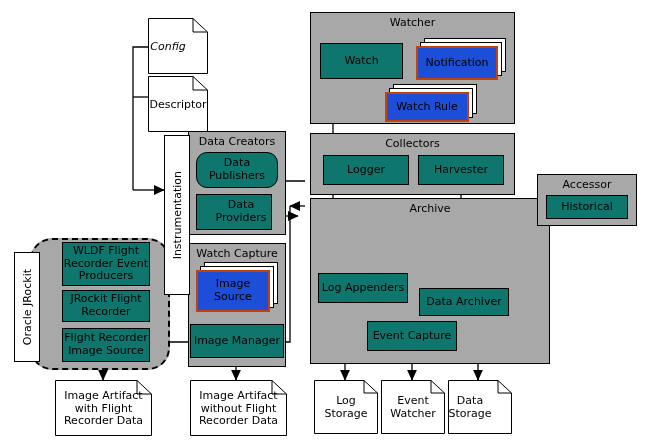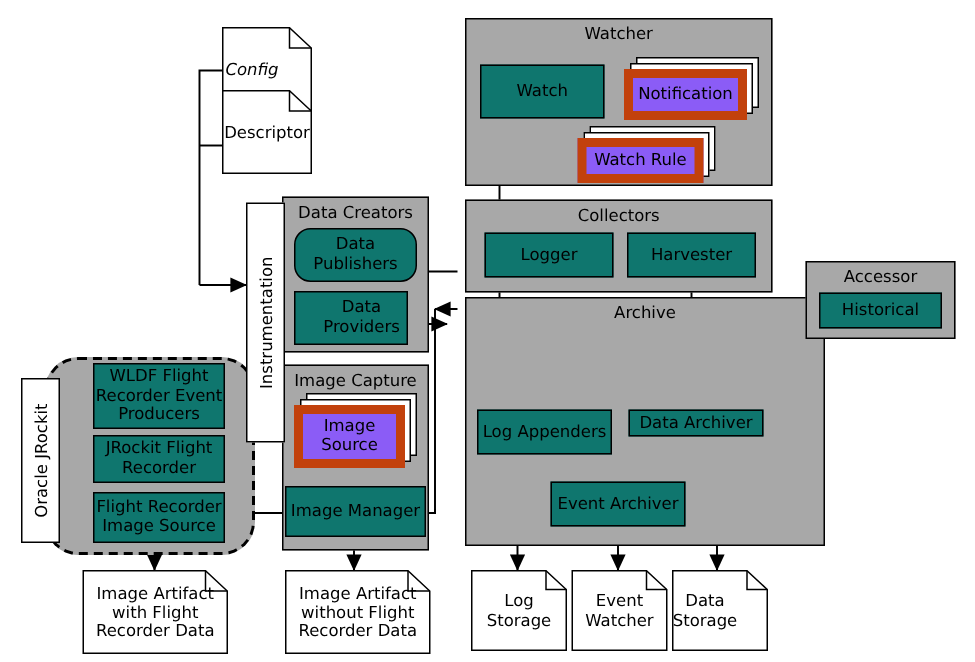--- a/index.html
+++ b/index.html
@@ -8,21 +8,21 @@
   #canvas{position:absolute;left:0;top:0;width:650px;height:441px;}
   .grp{position:absolute;box-sizing:border-box;background:#a8a8a8;border:1px solid #000;}
   .grp-title{position:absolute;left:0;right:0;top:3px;text-align:center;font-size:11px;color:#000;}
   .wbox{position:absolute;box-sizing:border-box;background:#0f766e;border:1px solid #000;
         display:flex;align-items:center;justify-content:center;text-align:center;
         font-size:11px;line-height:1.15;color:#000;z-index:3;}
   .stack{position:absolute;box-sizing:border-box;z-index:3;}
   .stack .sh{position:absolute;box-sizing:border-box;background:#fff;border:1px solid #000;}
   .stack .sh1{left:8px;top:0;right:0;bottom:8px;}
   .stack .sh2{left:4px;top:4px;right:4px;bottom:4px;}
-  .stack .fr{position:absolute;left:0;top:8px;right:8px;bottom:0;background:#8b5cf6;border:6px solid #c2410c;
+  .stack .fr{position:absolute;left:0;top:8px;right:8px;bottom:0;background:#1d4ed8;border:2px solid #c2410c;
              display:flex;align-items:center;justify-content:center;text-align:center;
              font-size:11px;line-height:1.15;color:#000;}
   .vert{position:absolute;box-sizing:border-box;background:#fff;border:1px solid #000;z-index:5;
         display:flex;align-items:center;justify-content:center;}
   .vert span{writing-mode:vertical-rl;transform:rotate(180deg);font-size:11px;white-space:nowrap;color:#000;}
   .dashgrp{position:absolute;box-sizing:border-box;background:#a8a8a8;
            border:2px dashed #000;border-radius:22px;z-index:1;}
   .doc{position:absolute;z-index:3;}
   .doc .dtxt{position:absolute;left:0;top:0;right:0;bottom:0;display:flex;
              align-items:center;justify-content:center;text-align:center;
@@ -87,40 +87,40 @@
   </svg>
 
   <div class="doc" style="left:148px;top:18px;width:40px;height:56px;font-style:italic;">
     <svg width="60" height="56">
         <path d="M0.5,0.5 H45 L59.5,14 V55.5 H0.5 Z" fill="#fff" stroke="#000"></path>
         <path d="M45,0.5 V14 H59.5" fill="none" stroke="#000"></path>
       </svg>
     <div class="dtxt">Config</div>
   </div>
 
-  <div class="doc" style="left:148px;top:60px;width:60px;height:56px;">
+  <div class="doc" style="left:148px;top:76px;width:60px;height:56px;">
     <svg width="60" height="56">
         <path d="M0.5,0.5 H45 L59.5,14 V55.5 H0.5 Z" fill="#fff" stroke="#000"></path>
         <path d="M45,0.5 V14 H59.5" fill="none" stroke="#000"></path>
       </svg>
     <div class="dtxt">Descriptor</div>
   </div>
 
   <div class="vert" style="left:164px;top:135px;width:26px;height:160px;">
     <span>Instrumentation</span>
   </div>
 
   <div class="grp" style="left:188px;top:131px;width:98px;height:104px;">
     <div class="grp-title">Data Creators</div>
   </div>
   <div class="wbox" style="left:196px;top:152px;width:82px;height:36px;border-radius:11px;">Data Publishers</div>
   <div class="wbox" style="left:196px;top:194px;width:76px;height:36px;padding-left:14px;">Data Providers</div>
 
   <div class="grp" style="left:188px;top:243px;width:98px;height:124px;">
-    <div class="grp-title">Image Capture</div>
+    <div class="grp-title">Watch Capture</div>
   </div>
   <div class="stack" style="left:196px;top:262px;width:82px;height:50px;">
     <div class="sh sh1"></div>
     <div class="sh sh2"></div>
     <div class="fr">Image Source</div>
   </div>
   <div class="wbox" style="left:190px;top:324px;width:94px;height:34px;">Image Manager</div>
 
   <div class="dashgrp" style="left:30px;top:238px;width:140px;height:132px;"></div>
   <div class="vert" style="left:14px;top:252px;width:26px;height:110px;">
@@ -148,22 +148,22 @@
   <div class="grp" style="left:310px;top:133px;width:205px;height:62px;">
     <div class="grp-title">Collectors</div>
   </div>
   <div class="wbox" style="left:323px;top:155px;width:86px;height:30px;">Logger</div>
   <div class="wbox" style="left:418px;top:155px;width:86px;height:30px;">Harvester</div>
 
   <div class="grp" style="left:310px;top:198px;width:240px;height:166px;">
     <div class="grp-title">Archive</div>
   </div>
   <div class="wbox" style="left:318px;top:273px;width:90px;height:30px;">Log Appenders</div>
-  <div class="wbox" style="left:419px;top:273px;width:90px;height:18px;">Data Archiver</div>
-  <div class="wbox" style="left:367px;top:321px;width:90px;height:30px;">Event Archiver</div>
+  <div class="wbox" style="left:419px;top:288px;width:90px;height:28px;">Data Archiver</div>
+  <div class="wbox" style="left:367px;top:321px;width:90px;height:30px;">Event Capture</div>
 
   <div class="grp" style="left:537px;top:174px;width:100px;height:52px;">
     <div class="grp-title">Accessor</div>
   </div>
   <div class="wbox" style="left:546px;top:195px;width:82px;height:24px;">Historical</div>
 
   <div class="doc" style="left:55px;top:380px;width:97px;height:56px;">
     <svg width="97" height="56">
         <path d="M0.5,0.5 H82 L96.5,14 V55.5 H0.5 Z" fill="#fff" stroke="#000"></path>
         <path d="M82,0.5 V14 H96.5" fill="none" stroke="#000"></path>

